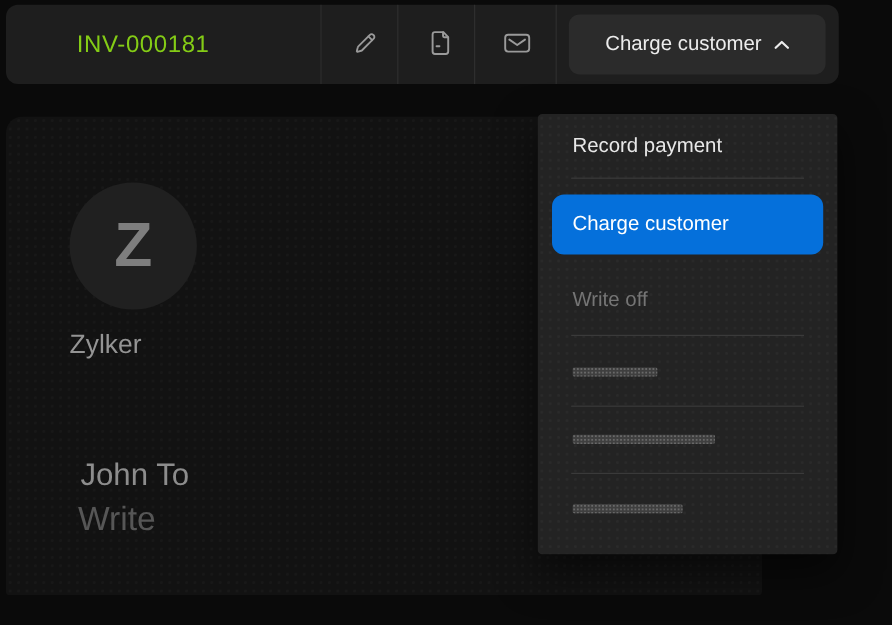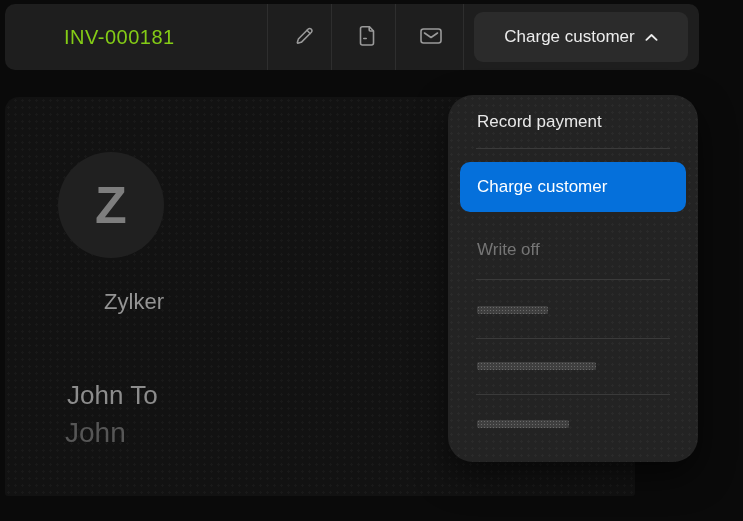--- a/index.html
+++ b/index.html
@@ -85,22 +85,22 @@
     display: flex; align-items: center; justify-content: center;
   }
   .avatar span {
     font-size: 52px;
     font-weight: 700;
     color: #7e7e7e;
     line-height: 1;
   }
   .org-name {
     position: absolute;
-    left: 53px; top: 192px; width: 106px;
-    text-align: right;
+    left: 53px; top: 177px; width: 106px;
+    text-align: left;
     font-size: 22px;
     color: #949494;
   }
   .bill-to {
     position: absolute;
     left: 62px; top: 283px;
     font-size: 26px;
     color: #8d8d8d;
   }
   .bill-name {
@@ -111,21 +111,21 @@
   }
 
   
   .dropdown {
     position: absolute;
     left: 448px; top: 95px;
     width: 250px; height: 367px;
     background-color: #232323;
     background-image: radial-gradient(circle, rgba(255,255,255,0.03) 1px, transparent 1.3px);
     background-size: 7px 7px;
-    border-radius: 25px;
+    border-radius: 4px;
     box-shadow: 0 14px 34px rgba(0,0,0,0.55);
   }
   .menu-item {
     position: absolute;
     left: 29px;
     height: 30px; line-height: 30px;
     font-size: 17px;
     color: #e8e8e8;
     cursor: pointer;
     white-space: nowrap;
@@ -212,21 +212,21 @@
       </span>
     </button>
   </header>
 
   <main class="panel">
     <div class="avatar">
       <span>Z</span>
     </div>
     <div class="org-name">Zylker</div>
     <div class="bill-to">John To</div>
-    <div class="bill-name">John</div>
+    <div class="bill-name">Write</div>
   </main>
 
   <div class="dropdown">
     <div class="menu-item record">Record payment</div>
     <div class="menu-sep s1"></div>
 
     <div class="menu-item selected">Charge customer</div>
 
     <div class="menu-item writeoff">Write off</div>
     <div class="menu-sep s2"></div>

